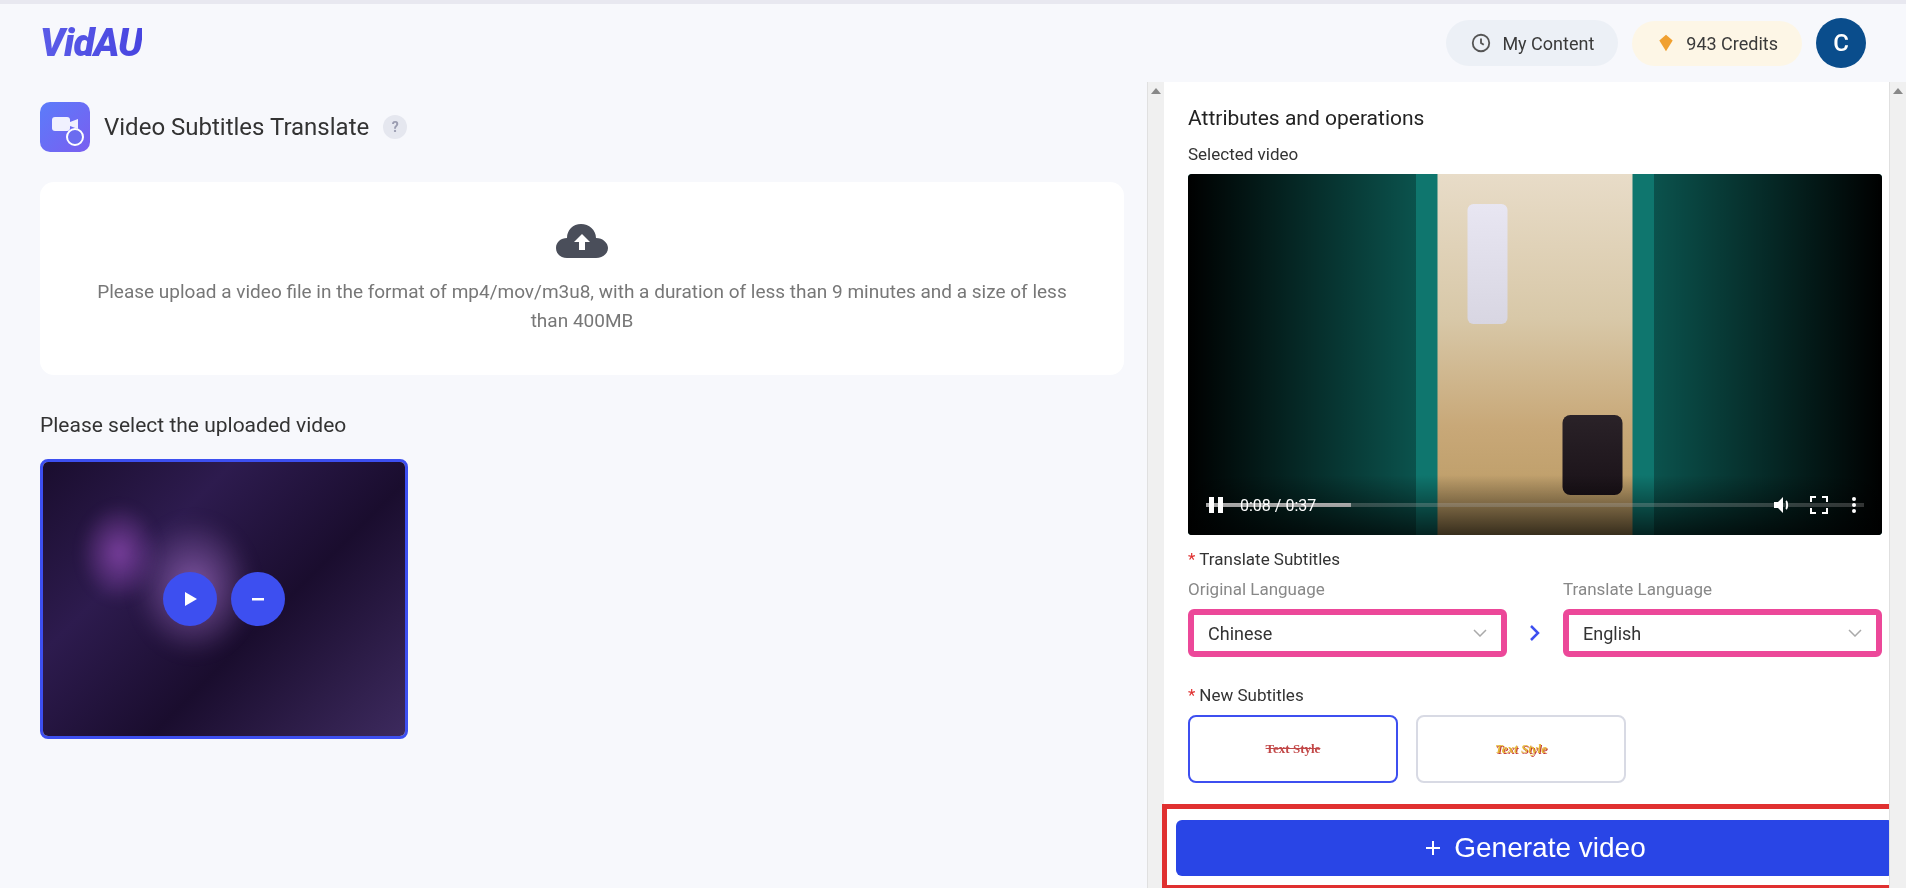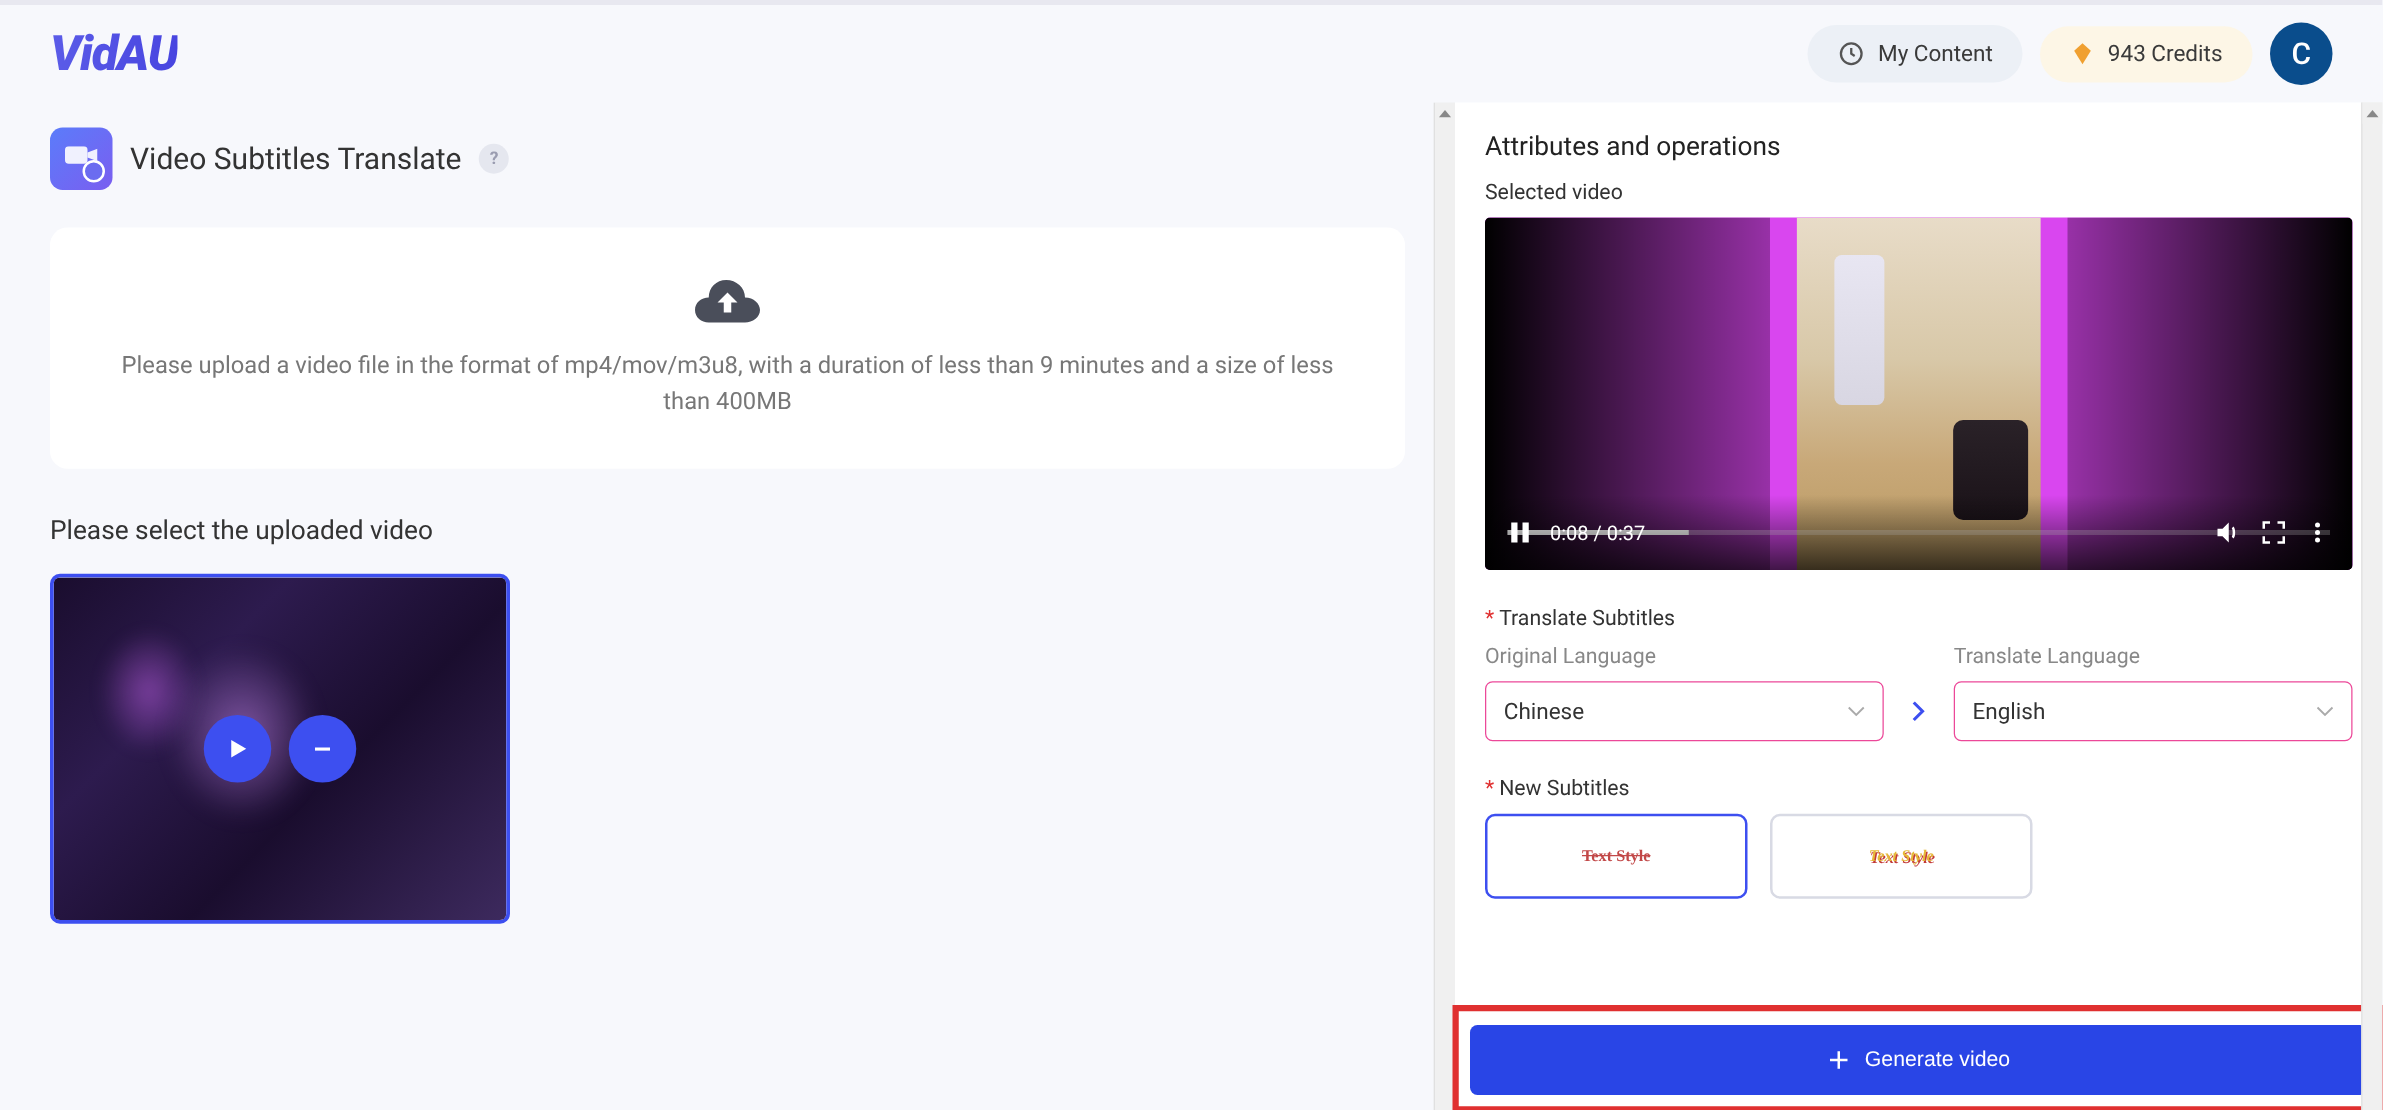--- a/index.html
+++ b/index.html
@@ -38,51 +38,51 @@
 .thumb-img::after { content: ""; position: absolute; top: 15%; left: 10%; width: 80px; height: 100px; background: radial-gradient(ellipse, rgba(200,100,240,0.5), transparent 70%); filter: blur(6px); }
 .thumb-controls { position: absolute; inset: 0; display: flex; align-items: center; justify-content: center; gap: 14px; }
 .circ-btn { width: 54px; height: 54px; border-radius: 50%; background: #3d4ff0; display: flex; align-items: center; justify-content: center; cursor: pointer; }
 .circ-btn svg { fill: #fff; }
 
 
 .right { width: 742px; background: #fff; display: flex; flex-direction: column; position: relative; }
 .right-inner { flex: 1; overflow-y: auto; padding: 24px; }
 .section-title { font-size: 21px; color: #222; margin-bottom: 14px; }
 .sub-label { font-size: 17px; color: #333; margin-bottom: 10px; }
-.video-preview { width: 100%; height: 282px; background: #d946ef; border-radius: 4px; position: relative; margin-bottom: 29px; overflow: hidden; }
+.video-preview { width: 100%; height: 361px; background: #0f766e; border-radius: 4px; position: relative; margin-bottom: 14px; overflow: hidden; }
 .video-frame { position: absolute; left: 50%; transform: translateX(-50%); top: 0; width: 195px; height: 100%; background: linear-gradient(180deg, #e8dcc8 0%, #d8c8a8 40%, #c8a878 70%, #b89860 100%); }
 .video-frame::before { content: ""; position: absolute; left: 30px; top: 30px; width: 40px; height: 120px; background: linear-gradient(180deg, #e8e6f2, #d8d6e2); border-radius: 6px; }
 .video-frame::after { content: ""; position: absolute; right: 10px; bottom: 40px; width: 60px; height: 80px; background: linear-gradient(180deg, #2a2228, #1a1218); border-radius: 8px; }
 .video-gradient-l { position: absolute; left: 0; top: 0; bottom: 0; width: 228px; background: linear-gradient(90deg, #000 0%, rgba(0,0,0,0.3) 100%); }
 .video-gradient-r { position: absolute; right: 0; top: 0; bottom: 0; width: 228px; background: linear-gradient(270deg, #000 0%, rgba(0,0,0,0.3) 100%); }
 .video-controls { position: absolute; left: 0; right: 0; bottom: 0; height: 60px; background: linear-gradient(180deg, transparent, rgba(0,0,0,0.7)); display: flex; align-items: center; padding: 0 18px; gap: 14px; }
 .play-pause { cursor: pointer; }
 .time-text { color: #fff; font-size: 16px; }
 .vc-spacer { flex: 1; }
 .vc-icon { cursor: pointer; }
 .progress-bar { position: absolute; left: 18px; right: 18px; bottom: 28px; height: 4px; background: rgba(255,255,255,0.3); }
 .progress-fill { height: 100%; width: 22%; background: #fff; }
 
 .req-star { color: #e03030; margin-right: 4px; }
 .lang-row { display: flex; align-items: flex-end; gap: 14px; margin-bottom: 28px; }
 .lang-col { flex: 1; }
 .lang-label { font-size: 17px; color: #888; margin-bottom: 10px; }
-.select-box { height: 48px; border: 1px solid #ec4899; border-radius: 6px; display: flex; align-items: center; justify-content: space-between; padding: 0 14px; cursor: pointer; background: #fff; }
+.select-box { height: 48px; border: 6px solid #ec4899; border-radius: 6px; display: flex; align-items: center; justify-content: space-between; padding: 0 14px; cursor: pointer; background: #fff; }
 .select-val { font-size: 18px; color: #333; }
 .arrow-between { width: 28px; height: 48px; display: flex; align-items: center; justify-content: center; }
 
 .style-row { display: flex; gap: 18px; }
 .style-card { width: 210px; height: 68px; border: 2px solid #d8dae4; border-radius: 8px; background: #fff; display: flex; align-items: center; justify-content: center; cursor: pointer; }
 .style-card.selected { border-color: #3d4ff0; }
 .style-inner { width: 140px; height: 36px; background: #fff; border-radius: 4px; display: flex; align-items: center; justify-content: center; font-size: 13px; font-weight: 700; font-family: Liberation Serif, serif; }
 .style-inner.s1 { color: #c24848; text-decoration: line-through; }
 .style-inner.s2 { color: #e6b838; font-style: italic; text-shadow: 1px 1px 0 #c23838; }
 
 .generate-wrap { padding: 12px 12px; }
-.generate-btn { width: 100%; height: 56px; background: #2945e6; color: #fff; border: none; border-radius: 6px; font-size: 17px; display: flex; align-items: center; justify-content: center; gap: 12px; cursor: pointer; }
+.generate-btn { width: 100%; height: 56px; background: #2945e6; color: #fff; border: none; border-radius: 6px; font-size: 28px; display: flex; align-items: center; justify-content: center; gap: 12px; cursor: pointer; }
 .red-frame { position: absolute; left: -2px; bottom: -2px; right: -2px; height: 86px; border: 5px solid #e03030; pointer-events: none; }
 
 
 .scrollbar-fake { position: absolute; right: 0; top: 0; bottom: 0; width: 17px; background: #f0f0f0; border-left: 1px solid #e0e0e0; }
 .scrollbar-btn { height: 17px; background: #f0f0f0; display: flex; align-items: center; justify-content: center; }
 .scrollbar-track { position: absolute; top: 17px; bottom: 0; left: 0; right: 0; }
 
 </style>
 </head>
 <body>

